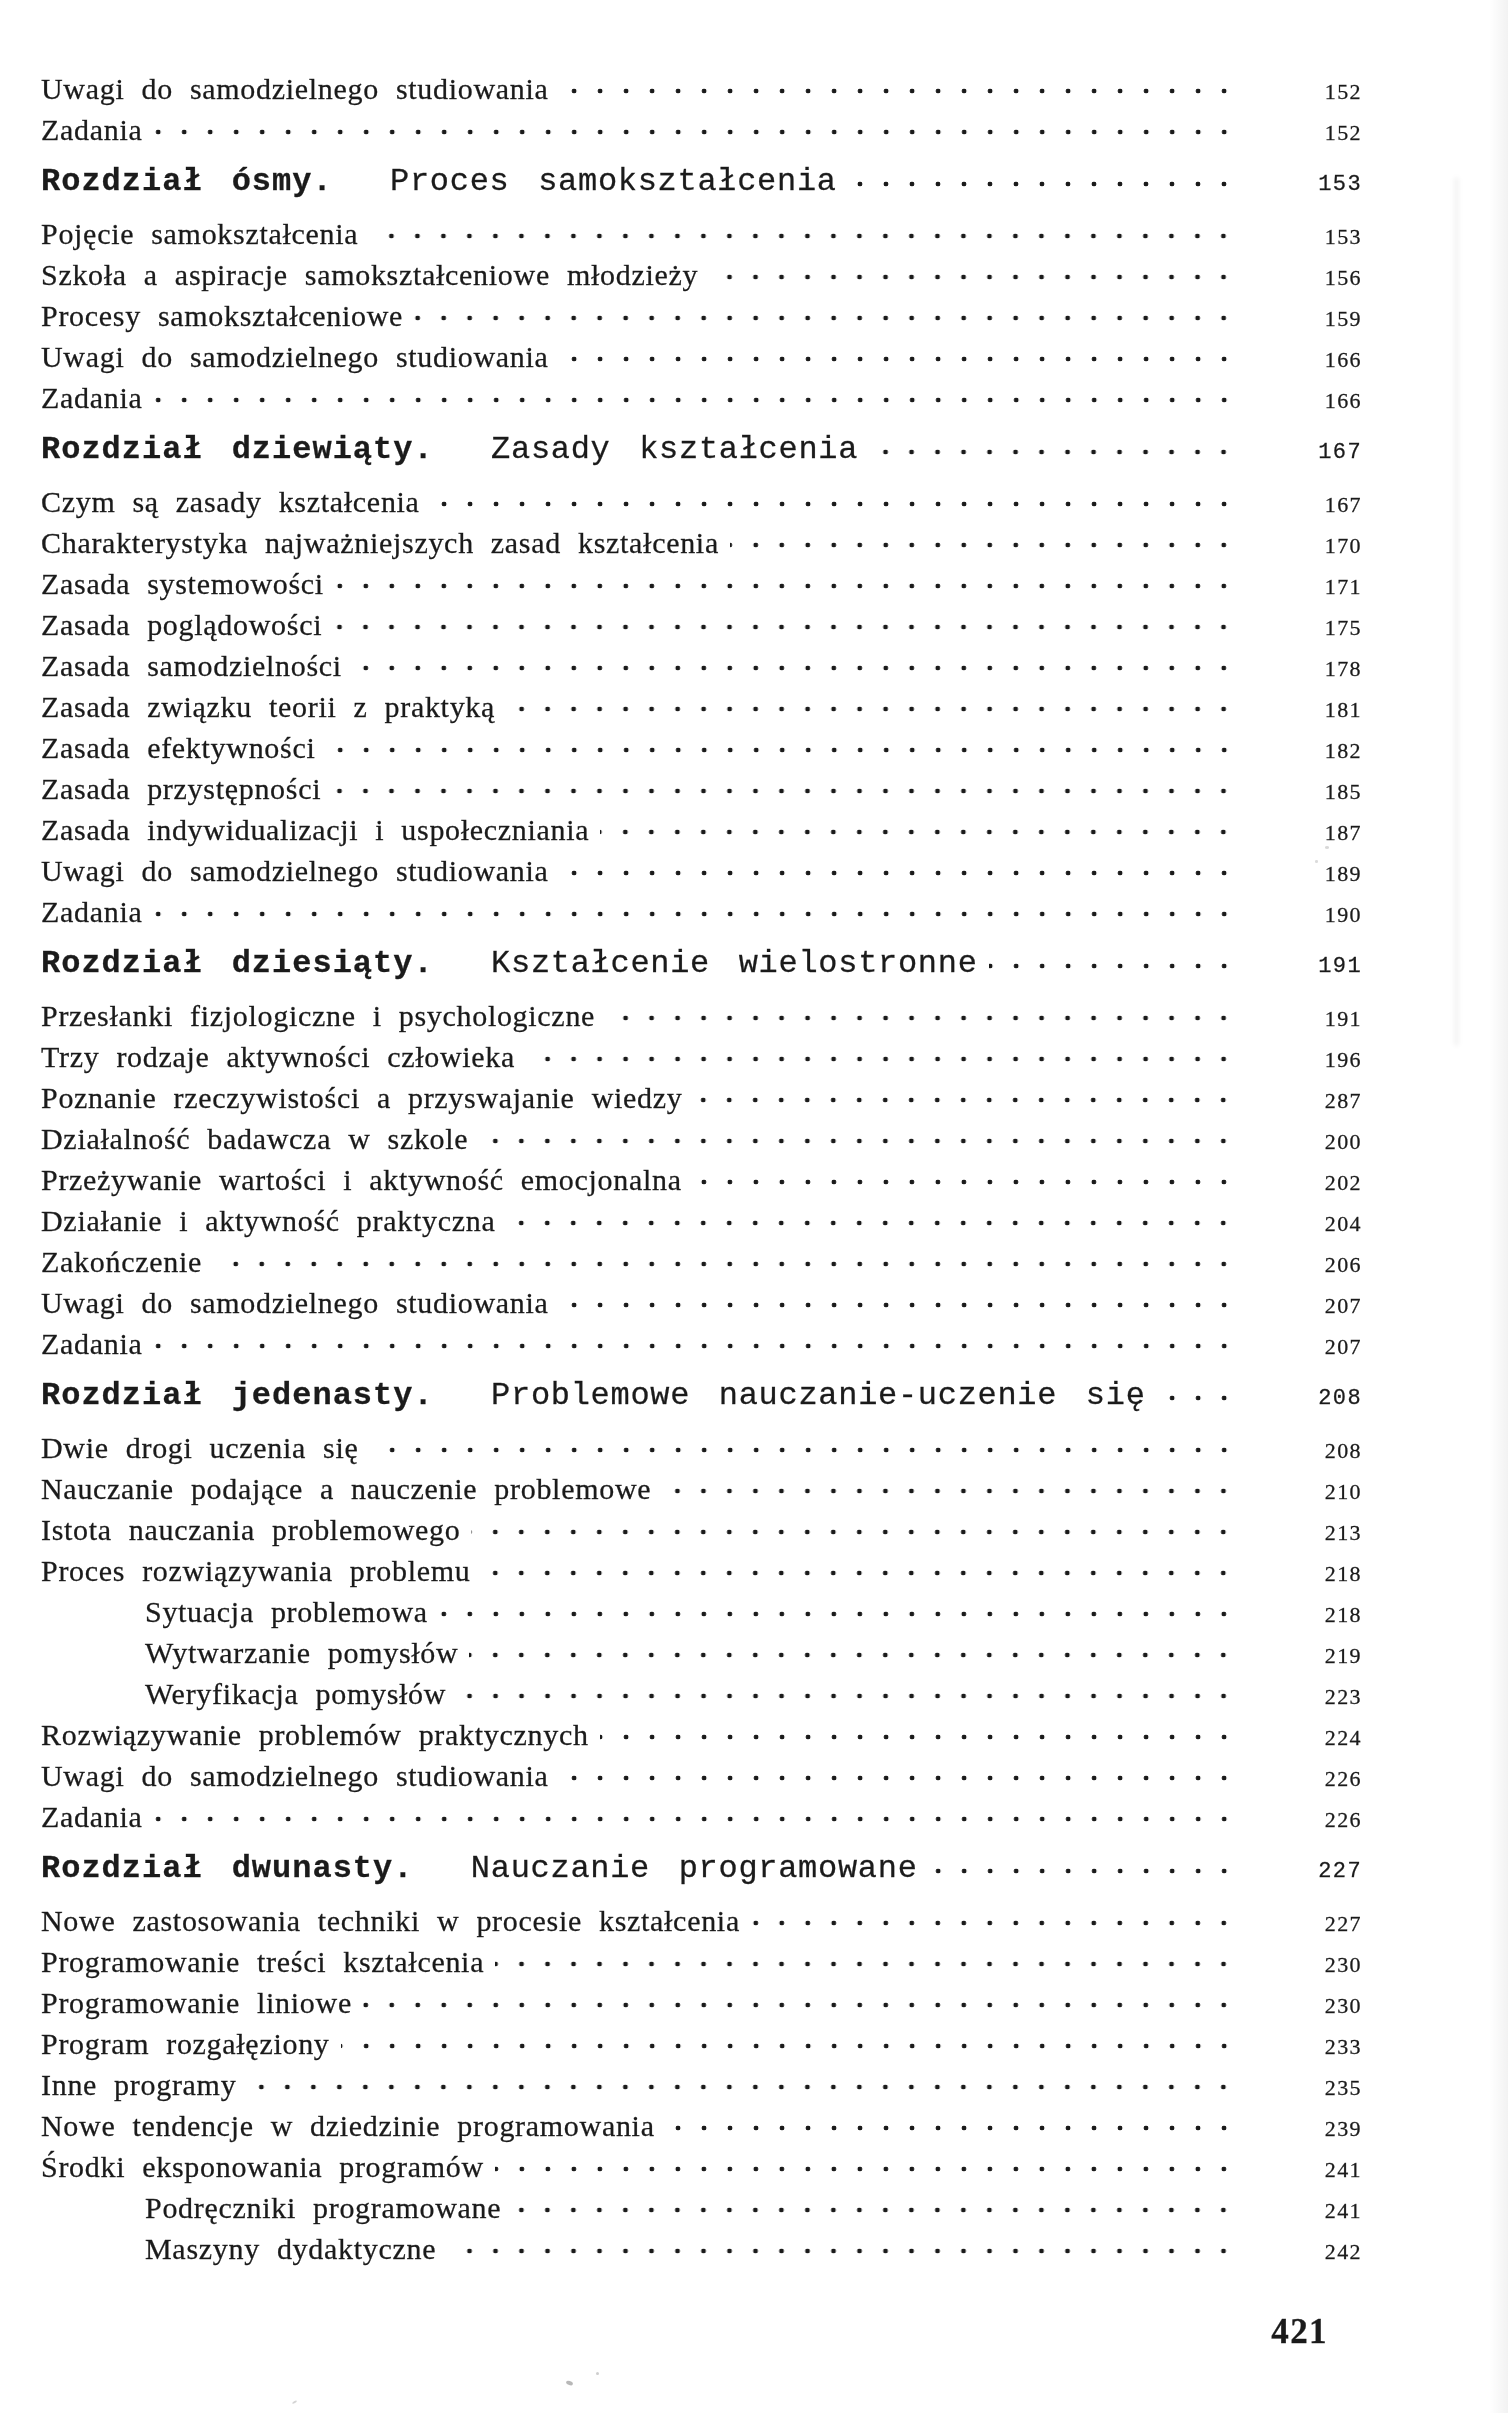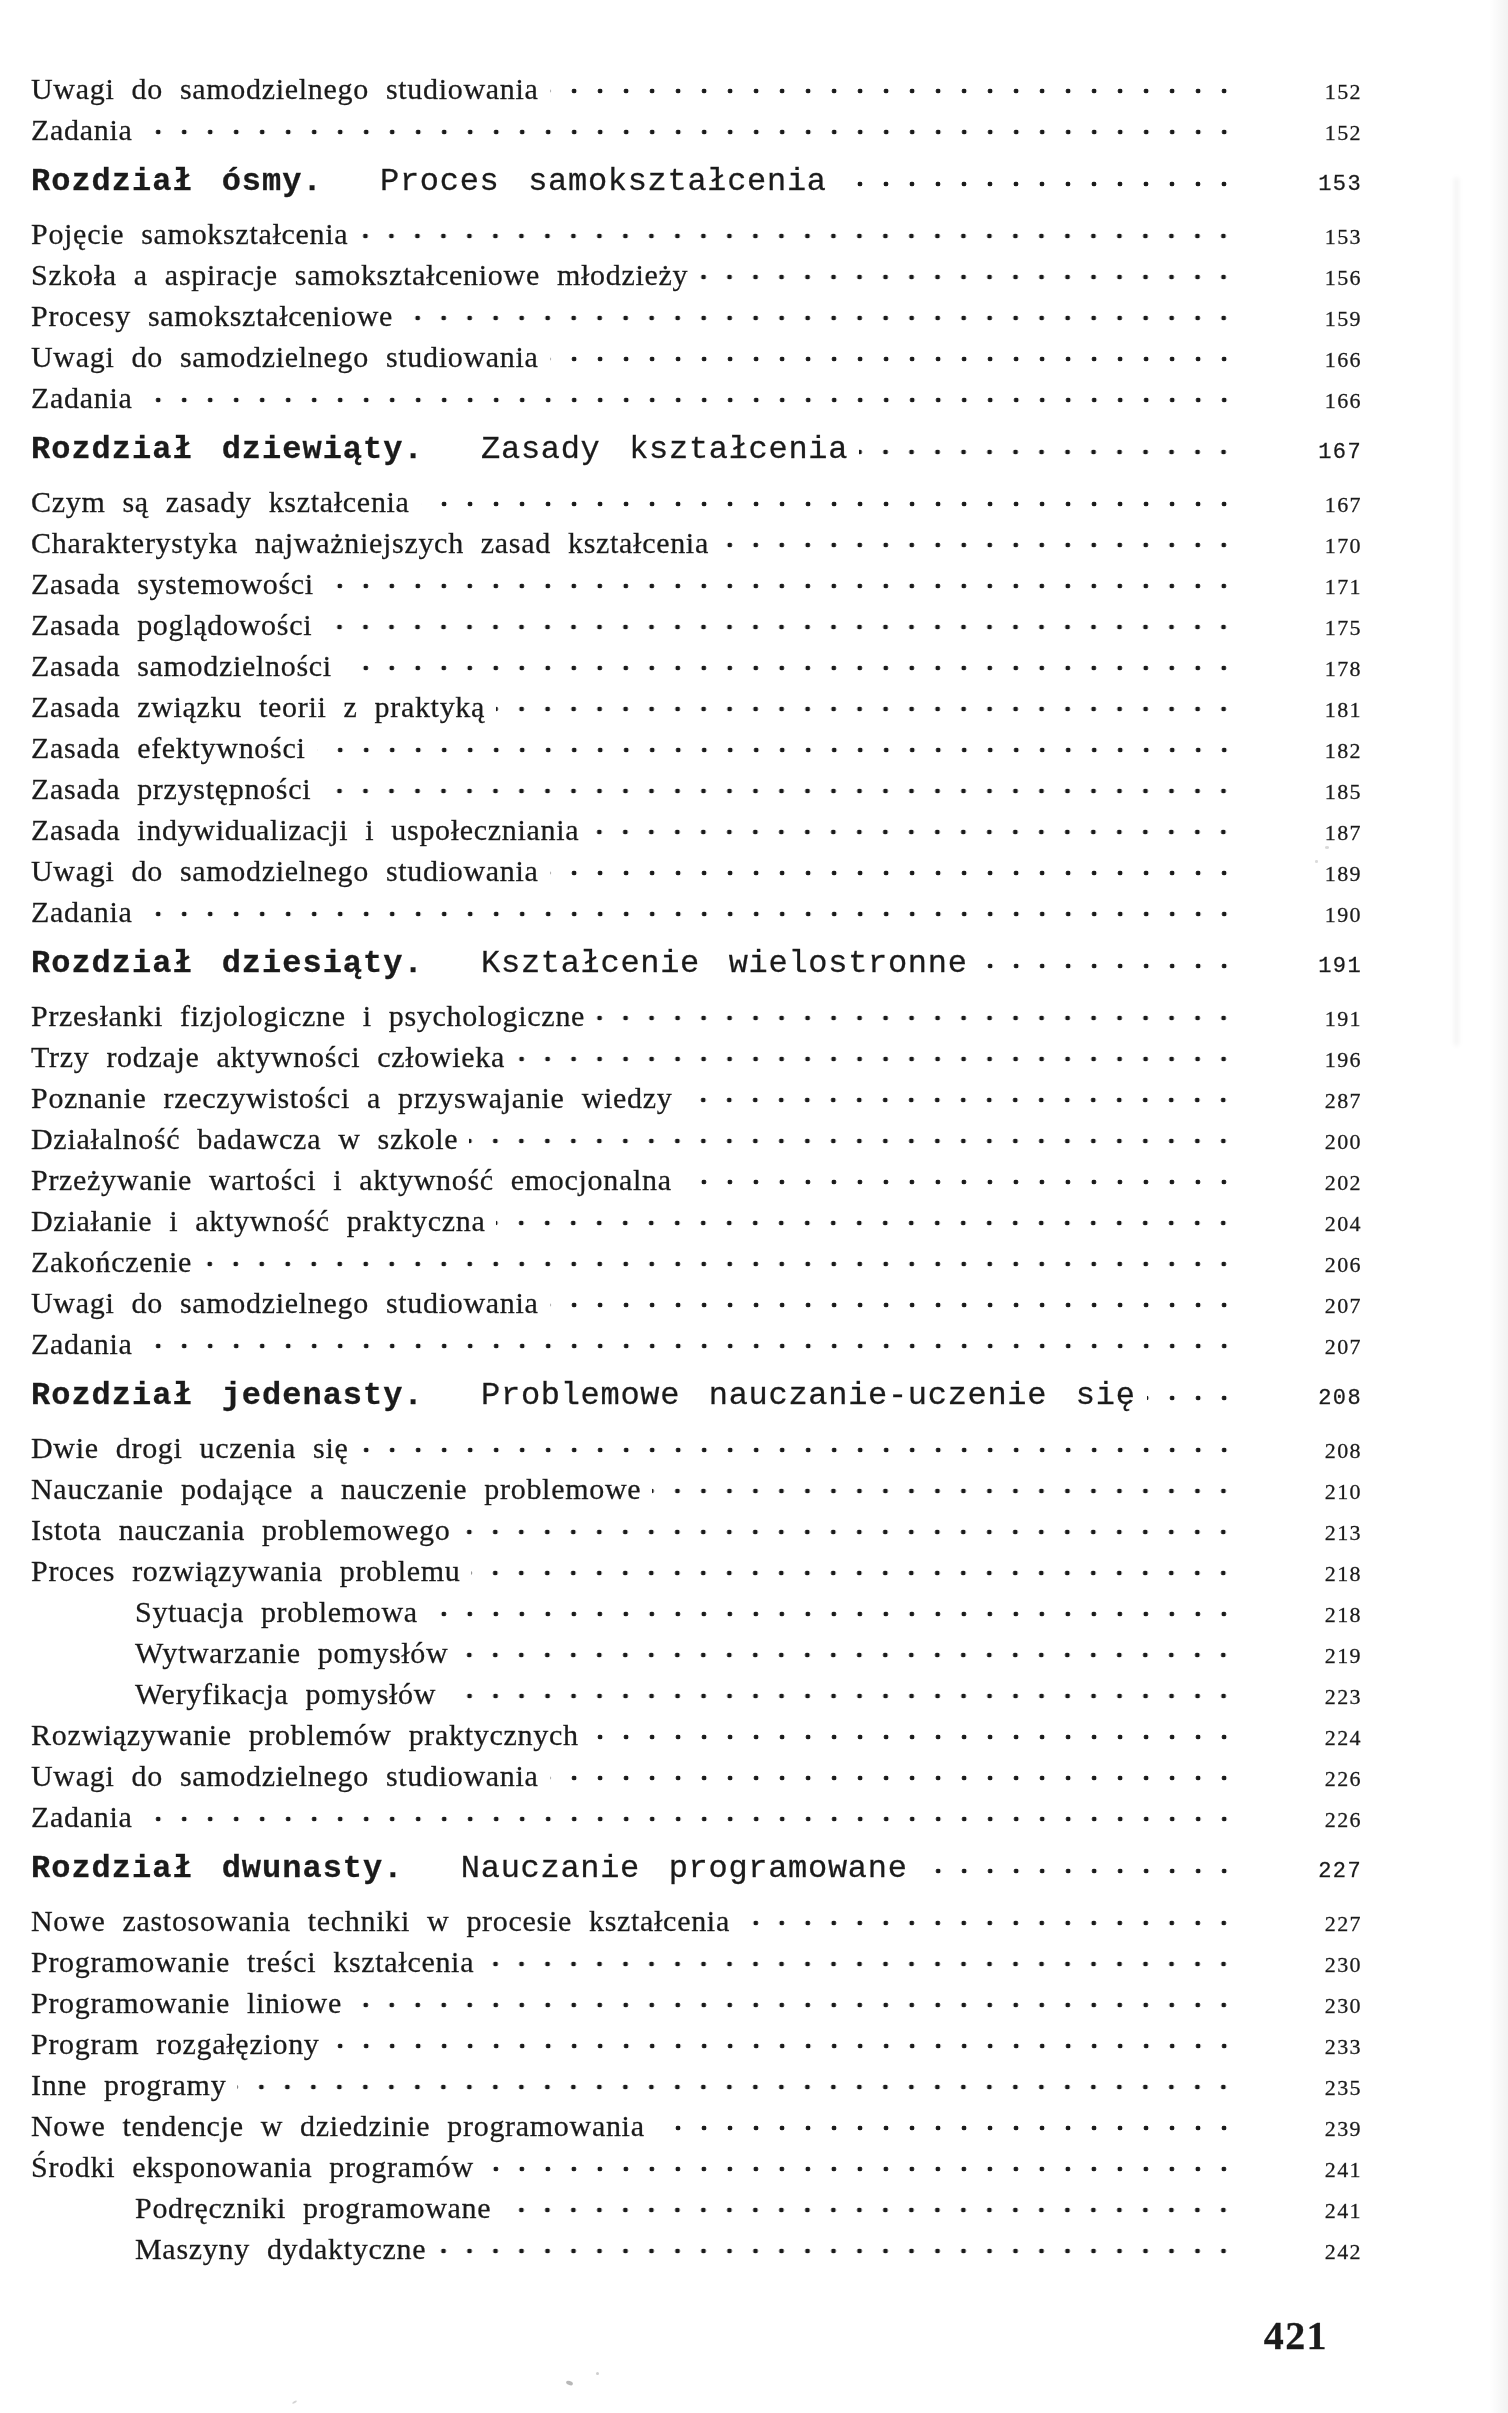--- a/index.html
+++ b/index.html
@@ -4,21 +4,21 @@
 <style>
   html,body{margin:0;padding:0;}
   body{
     width:1508px;height:2413px;position:relative;overflow:hidden;
     background:#ffffff;color:#1b1b1b;
     font-family:"Liberation Serif","DejaVu Serif",serif;
     -webkit-text-stroke:0.3px rgba(20,20,20,0.85);
   }
   .scan-page{position:absolute;inset:0;background:#fff;}
   .toc{
-    position:absolute;left:31px;top:68px;right:146px;
+    position:absolute;left:41px;top:68px;right:146px;
   }
   .row{
     display:flex;align-items:baseline;height:41px;line-height:41px;
     font-size:30px;letter-spacing:0.7px;
   }
   .row .title{white-space:pre;word-spacing:8.8px;}
   .row.chapter{font-size:32px;margin-top:11px;margin-bottom:11px;font-family:Liberation Mono, monospace;}
   .row.chapter .bold{font-weight:700;letter-spacing:1px;}
   .row.sub .title{padding-left:104px;}
   .dots{
@@ -26,21 +26,21 @@
     margin:0 16.3px 15px 11px;
     background-image:radial-gradient(circle,#1a1a1a 2.1px,rgba(0,0,0,0) 2.7px);
     background-size:26px 6.1px;background-repeat:repeat-x;
     background-position:right 0 bottom 0;
   }
   .num{
     flex:0 0 109px;width:109px;text-align:right;font-size:22px;letter-spacing:1.4px;
   }
   .footer-num{
     position:absolute;top:2312px;right:180px;
-    font-size:40px;font-weight:700;letter-spacing:1.4px;
+    font-size:35px;font-weight:700;letter-spacing:1.4px;
   }
   
   .streak{
     position:absolute;right:49px;top:177px;width:5.4px;height:869px;
     background:rgba(0,0,0,0.045);filter:blur(2px);border-radius:2.7px;
   }
   .edge-shade{
     position:absolute;right:0;top:0;width:19px;height:100%;
     background:linear-gradient(to left,rgba(0,0,0,0.05),rgba(0,0,0,0));
   }

